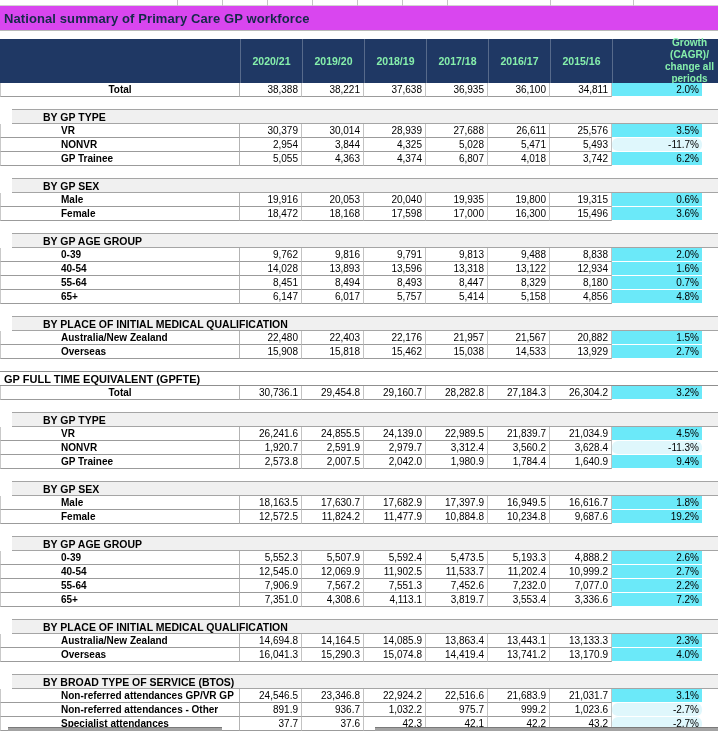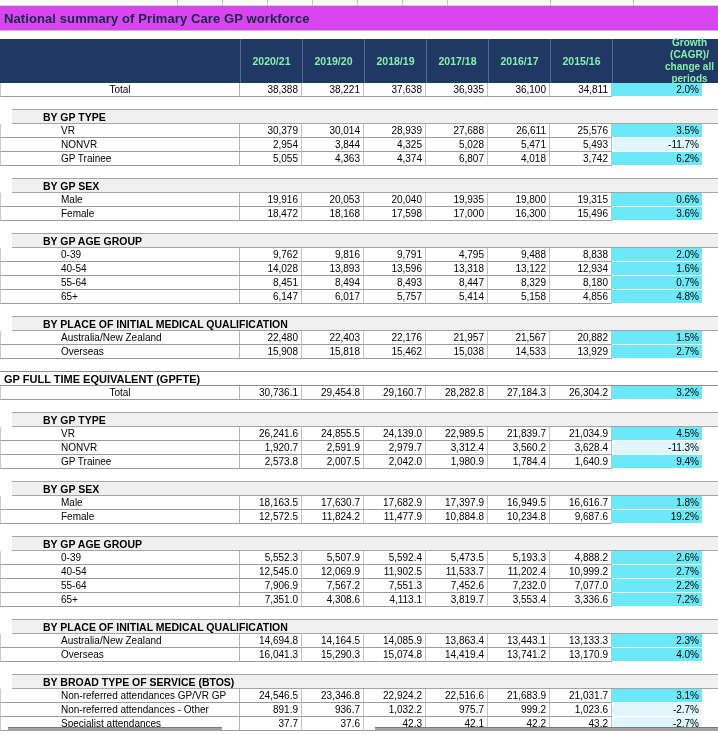--- a/index.html
+++ b/index.html
@@ -38,21 +38,21 @@
   .srow-sub { height:15px; display:flex; background:#fff; }
   .srow-sub .subbox { margin-left:12px; flex:1; background:var(--secbg,#F0F0F0);
                border-top:1px solid #a5a5a5; border-bottom:1px solid #a5a5a5;
                display:flex; align-items:center; padding-left:31px;
                font-size:10.5px; font-weight:bold; }
 
   
   .drow { display:flex; height:14px; background:#fff; }
   .cell { display:flex; align-items:center; font-size:10px; }
   .c-label { width:240px; padding-left:60px; border-left:1px solid #c9c9c9;
-             border-right:1px solid #b3b3b3; border-bottom:1px solid #9b9b9b; }
+             border-right:1px solid #b3b3b3; border-bottom:1px solid #9b9b9b;font-weight:bold; }
   .c-label.center { justify-content:center; padding-left:0; }
   .c-num { width:62px; justify-content:flex-end; padding-right:3px;
            border-right:1px solid #c3c3c3; border-bottom:1px solid #9b9b9b; }
   .c-growth { width:90px; justify-content:flex-end; padding-right:3px;
               background:var(--cyan,#6BE9F9); border-bottom:1px solid #ffffff; }
   .c-growth.neg { background:var(--palecyan,#DFF7FC);border-radius:6px; }
 
   .spacer { height:12px; background:#fff; }
 
   
@@ -168,21 +168,21 @@
       </div>
       <div class="spacer"></div>
       <div class="srow-sub">
         <div class="subbox">BY GP AGE GROUP</div>
       </div>
       <div class="drow">
         <div class="cell c-label">0-39</div>
         <div class="cell c-num">9,762</div>
         <div class="cell c-num">9,816</div>
         <div class="cell c-num">9,791</div>
-        <div class="cell c-num">4,795</div>
+        <div class="cell c-num">9,813</div>
         <div class="cell c-num">9,488</div>
         <div class="cell c-num">8,838</div>
         <div class="cell c-growth">2.0%</div>
       </div>
       <div class="drow">
         <div class="cell c-label">40-54</div>
         <div class="cell c-num">14,028</div>
         <div class="cell c-num">13,893</div>
         <div class="cell c-num">13,596</div>
         <div class="cell c-num">13,318</div>

